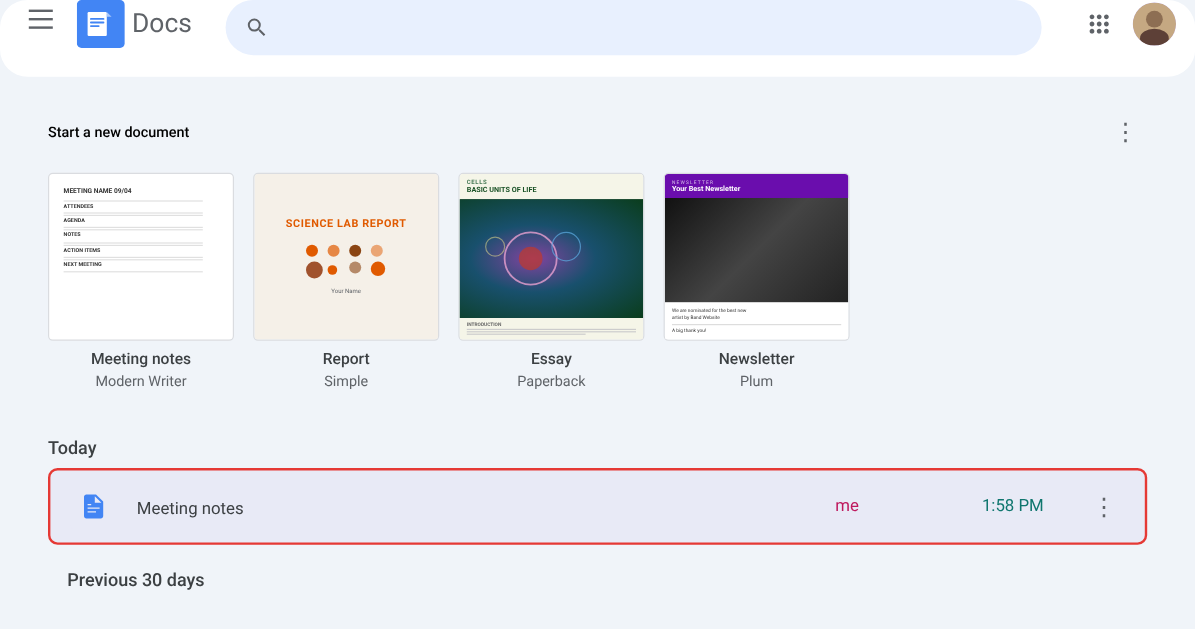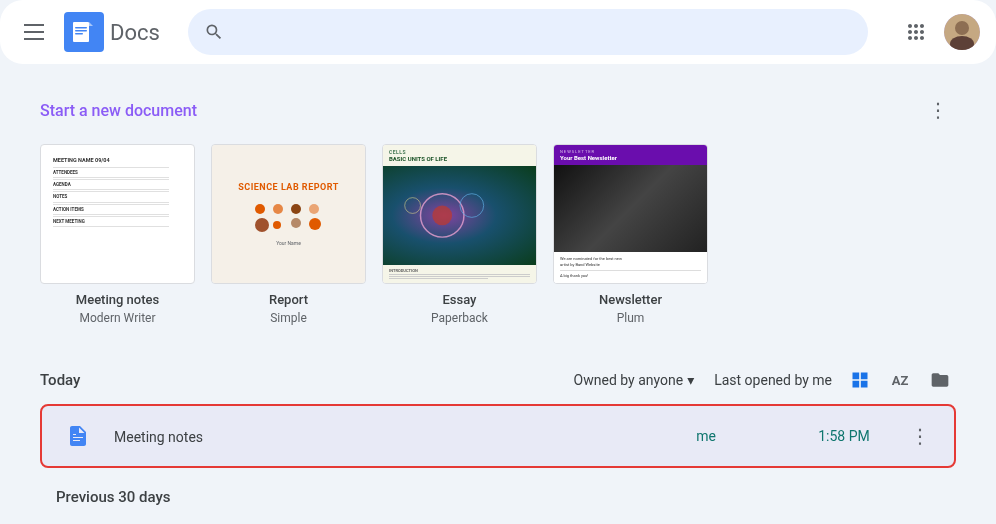--- a/index.html
+++ b/index.html
@@ -8,21 +8,21 @@
       background: #f0f4f9;
       width: 996px;
       min-height: 524px;
       overflow: hidden;
     }
 
     
     .header {
       background: #fff;
       display: flex;
-      align-items: center;
+      align-items: flex-start;
       padding: 0 16px;
       height: 64px;
       gap: 12px;
       position: relative;
       z-index: 10;
       border-radius: 23px;
     }
     .hamburger-icon {
       cursor: pointer;
       display: flex;
@@ -108,22 +108,22 @@
     }
 
     
     .templates-header {
       display: flex;
       align-items: center;
       justify-content: space-between;
       margin-bottom: 16px;
     }
     .templates-title {
-      font-size: 16px;
-      color: #8b5cf6;
+      font-size: 12px;
+      color: #000000;
       font-weight: 500;
     }
     .templates-controls {
       display: flex;
       align-items: center;
       gap: 12px;
     }
     .template-gallery-btn {
       display: flex;
       align-items: center;
@@ -405,21 +405,21 @@
       color: #3c4043;
       font-weight: 400;
     }
     .doc-meta {
       display: flex;
       align-items: center;
       gap: 8px;
     }
     .doc-owner {
       font-size: 14px;
-      color: #0f766e;
+      color: #be185d;
       width: 160px;
       text-align: center;
     }
     .doc-time {
       font-size: 14px;
       color: #0f766e;
       width: 100px;
       text-align: center;
     }
     .doc-more {
@@ -597,42 +597,20 @@
       </div>
       <span class="template-name">Newsletter</span>
       <span class="template-sub">Plum</span>
     </div>
 
   </div>
 
   <div class="docs-section">
     <div class="docs-list-header">
       <span class="docs-period">Today</span>
-      <div class="docs-filters">
-        <button class="filter-btn">
-          <span>Owned by anyone</span>
-          <span>▾</span>
-        </button>
-        <span class="sort-label">Last opened by me</span>
-        <div class="view-icons">
-          <div class="view-icon-btn active">
-            <svg width="20" height="20" viewBox="0 0 24 24" fill="#1a73e8">
-              <path d="M3 3h8v8H3zm10 0h8v8h-8zM3 13h8v8H3zm10 0h8v8h-8z"></path>
-            </svg>
-          </div>
-          <div class="view-icon-btn">
-            <span style="font-size:13px;font-weight:bold;color:#5f6368;">AZ</span>
-          </div>
-          <div class="view-icon-btn">
-            <svg width="20" height="20" viewBox="0 0 24 24" fill="#5f6368">
-              <path d="M10 4H4c-1.1 0-2 .9-2 2v12c0 1.1.9 2 2 2h16c1.1 0 2-.9 2-2V8c0-1.1-.9-2-2-2h-8l-2-2z"></path>
-            </svg>
-          </div>
-        </div>
-      </div>
     </div>
 
     <div class="doc-row highlighted">
       <div class="doc-icon-wrapper">
         <svg width="24" height="24" viewBox="0 0 24 24" fill="#4285f4">
           <path d="M14 2H6c-1.1 0-2 .9-2 2v16c0 1.1.9 2 2 2h12c1.1 0 2-.9 2-2V8l-6-6zm-1 7V3.5L18.5 9H13zM7 13h10v1H7zm0 3h7v1H7zm0-6h3v1H7z"></path>
         </svg>
       </div>
       <div class="doc-name-area">
         <span class="doc-name">Meeting notes</span>

